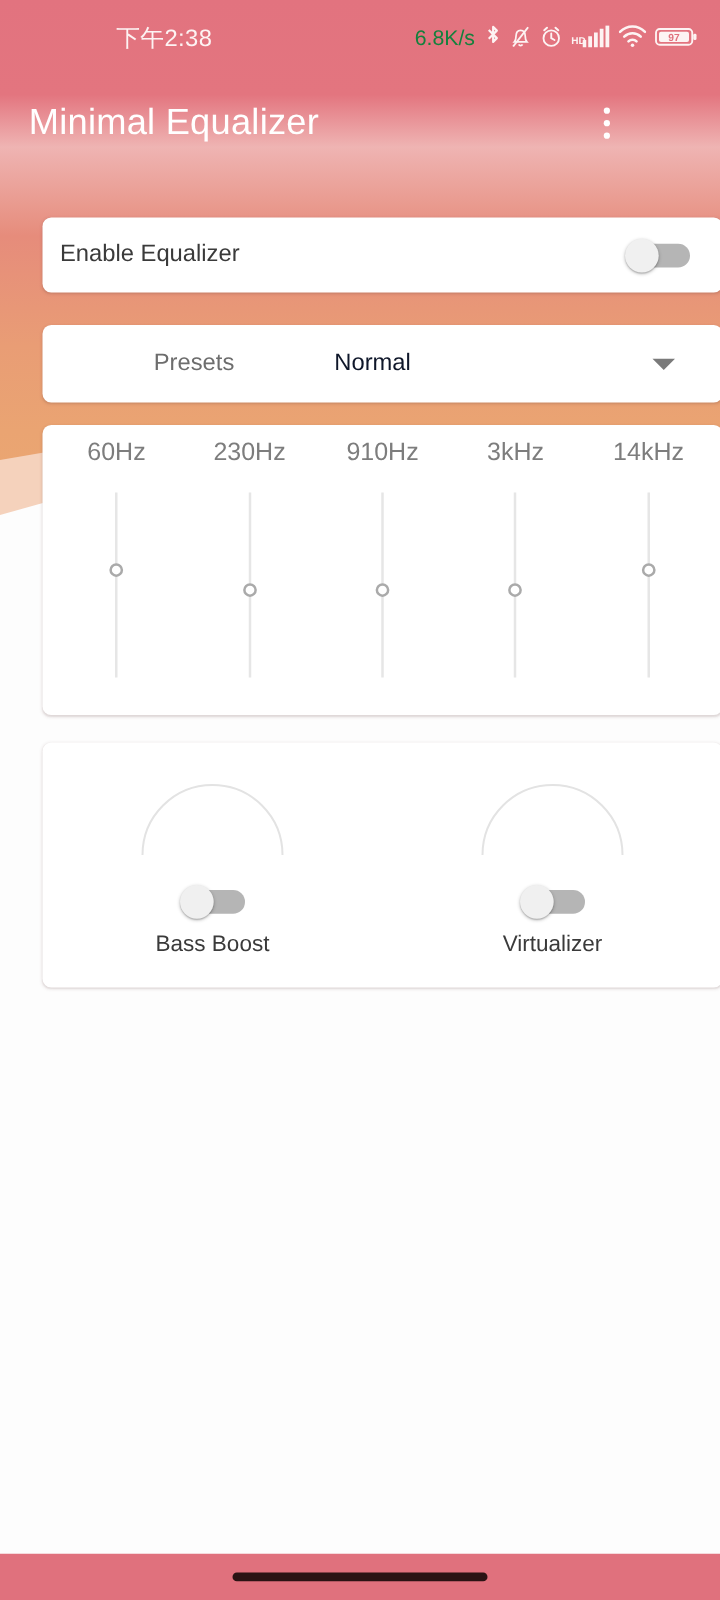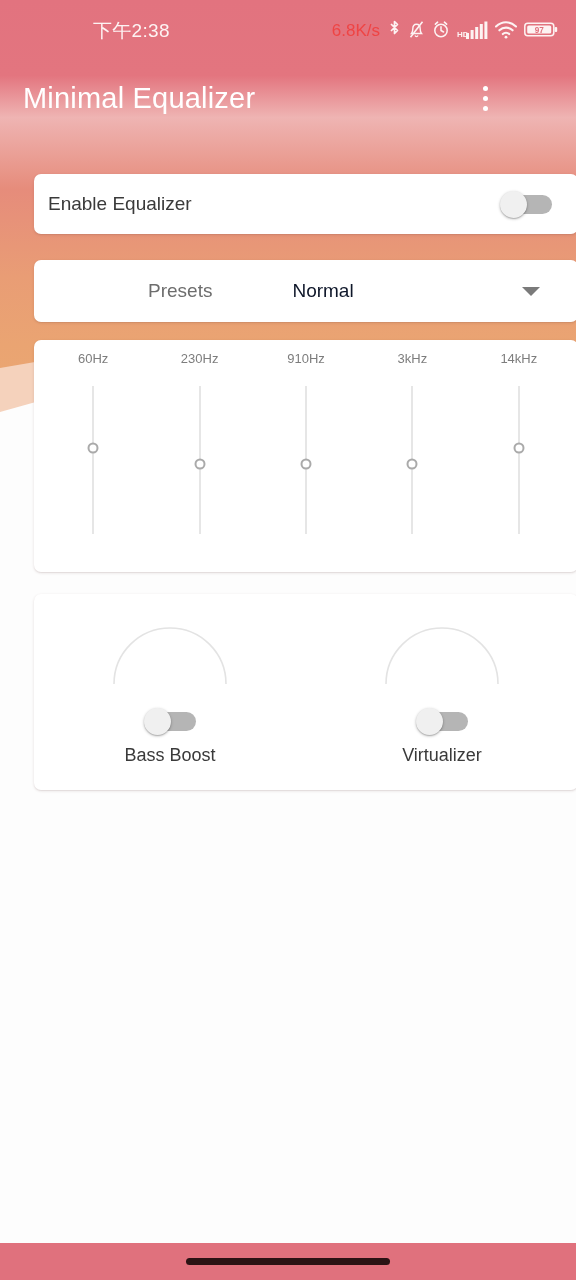--- a/index.html
+++ b/index.html
@@ -26,21 +26,21 @@
   #status-bar {
     position:absolute; left:8px; top:0; width:576px; height:62px;
     z-index:5; display:flex; align-items:center;
     color:#ffffff; font-size:19px;
   }
   #status-time { margin-left:85px; letter-spacing:.3px; font-size:19px; color:#fdf3f3; }
   #status-right {
     margin-left:auto; margin-right:26px;
     display:flex; align-items:center; gap:7px;
   }
-  #status-right .netspeed { font-size:17px; color:#ef4444; margin-right:1px; }
+  #status-right .netspeed { font-size:17px; color:#15803d; margin-right:1px; }
   .sicon { display:inline-block; color:#ec4899; line-height:1; }
 
   
   #app-bar {
     position:absolute; left:0; top:62px; width:528px; height:72px;
     z-index:5; display:flex; align-items:center;
   }
   #app-title {
     margin-left:23px; font-size:29px; color:#ffffff;
     font-weight:300; letter-spacing:.2px;
@@ -69,35 +69,35 @@
     background:#b5b5b5; border-radius:10px;
   }
   .toggle .thumb {
     position:absolute; left:0; top:0; width:27px; height:27px;
     background:#f0f0f0; border-radius:50%;
     box-shadow:0 1px 3px rgba(0,0,0,.28), 0 1px 1px rgba(0,0,0,.14);
   }
   #enable-toggle { margin-left:auto; margin-right:26px; }
 
   #card-presets { top:260px; height:62px; display:flex; align-items:center; }
-  #presets-label { margin-left:114px; font-size:19px; color:#6d6d6d; }
+  #presets-label { margin-left:89px; font-size:19px; color:#6d6d6d; }
   #presets-value { margin-left:80px; font-size:19px; color:#0f172a; }
   #presets-caret {
     margin-left:auto; margin-right:38px;
     width:0; height:0; border-left:9px solid transparent; border-right:9px solid transparent;
     border-top:9px solid #7a7a7a;
   }
 
   
   #card-eq { top:340px; height:232px; }
   #eq-labels {
     display:flex; padding:11px 6px 0 6px;
   }
   #eq-labels .eq-label {
-    flex:1; text-align:center; font-size:13px; color:#7d7d7d;
+    flex:1; text-align:center; font-size:20px; color:#7d7d7d;
   }
   #eq-sliders { position:relative; height:185px; display:flex; padding:0 6px; }
   .eq-slider { flex:1; position:relative; }
   .eq-track {
     position:absolute; left:50%; top:20px; width:2px; height:148px;
     background:#e6e6e6; transform:translateX(-50%);
   }
   .eq-thumb {
     position:absolute; left:50%; width:11px; height:11px;
     border:2px solid #aaaaaa; background:#ffffff;

